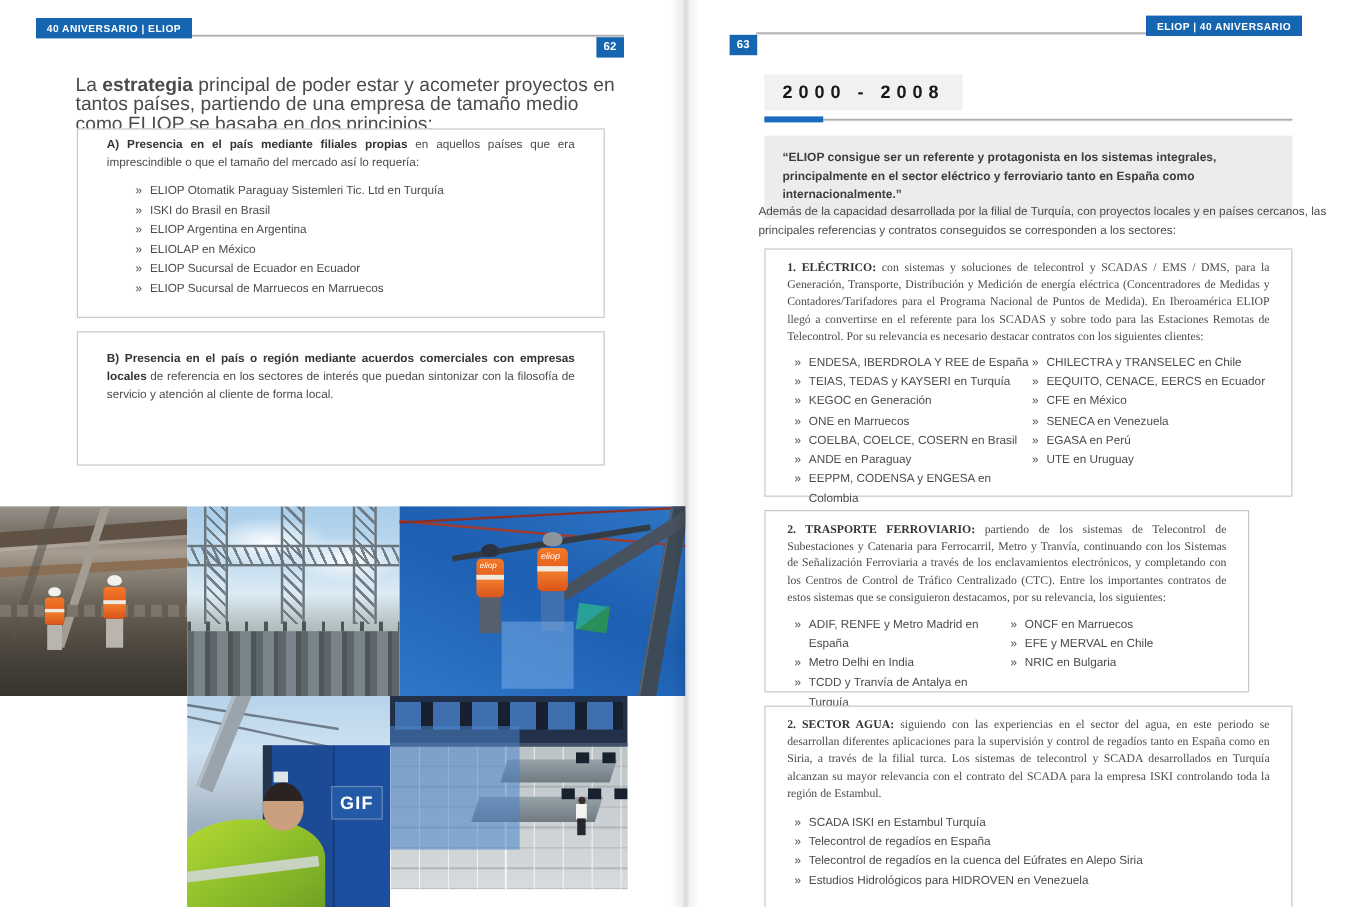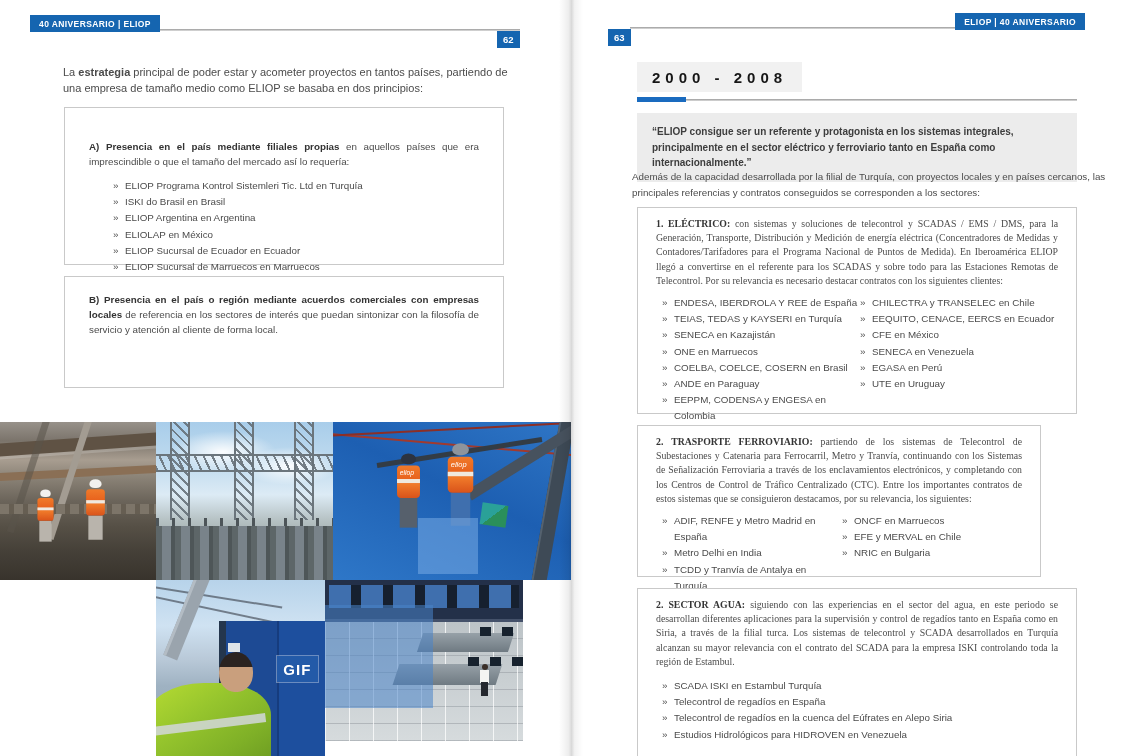--- a/index.html
+++ b/index.html
@@ -13,27 +13,27 @@
   .hdr-right{right:57px;top:13px;}
   .hdr-rule{position:absolute;height:2px;background:linear-gradient(180deg,#9a9a9a,#e0e0e0);z-index:2;}
   .rule-left{left:30px;top:29px;width:490px;}
   .rule-right{left:630px;top:27px;width:455px;}
   .page-num{position:absolute;background:#1565b0;color:#fff;font-weight:bold;
             font-size:9.5px;padding:3px 6px;z-index:3;}
   .num-left{left:497px;top:31px;}
   .num-right{left:608px;top:29px;}
 
   
-  .intro-left{position:absolute;left:63px;top:64px;width:450px;font-size:11px;
+  .intro-left{position:absolute;left:63px;top:64px;width:450px;font-size:16px;
               line-height:16px;color:#4b4b4b;margin:0;}
   .box{position:absolute;border:1px solid #c9c9c9;background:#fff;box-sizing:border-box;
        font-size:9.8px;color:#4b4b4b;}
   .box p{margin:0;text-align:justify;line-height:15px;}
   .box b{color:#343434;}
-  .box-a{left:64px;top:107px;width:440px;height:158px;padding:31px 24px 0;}
+  .box-a{left:64px;top:107px;width:440px;height:158px;padding:5px 24px 0;}
   .box-b{left:64px;top:276px;width:440px;height:112px;padding:15px 24px 0;}
   .list{margin-top:9px;}
   .list-ind{margin-left:24px;}
   .li{display:flex;line-height:16.2px;}
   .blt{flex:0 0 12px;color:#4b4b4b;}
   .li-just{display:block;text-align:justify;margin-left:24px;line-height:15px;}
   .li-just .blt{margin-right:4px;}
 
   
   .chip{position:absolute;left:637px;top:62px;background:#f1f1f1;padding:7px 15px 6px;
@@ -176,21 +176,21 @@
     <div class="hdr-rule rule-left"></div>
     <div class="page-num num-left">62</div>
 
     <p class="intro-left"><span>La </span><b>estrategia</b><span> principal de poder estar y acometer proyectos en tantos países, partiendo de una empresa de tamaño medio como ELIOP se basaba en dos principios:</span></p>
 
     <div class="box box-a">
       <p><b>A) Presencia en el país mediante filiales propias</b><span> en aquellos países que era imprescindible o que el tamaño del mercado así lo requería:</span></p>
       <div class="list list-ind">
         <div class="li">
             <span class="blt">»</span>
-            <span>ELIOP Programa Kontrol Sistemleri Tic. Ltd en Turquía</span>
+            <span>ELIOP Otomatik Paraguay Sistemleri Tic. Ltd en Turquía</span>
           </div>
         <div class="li">
             <span class="blt">»</span>
             <span>ISKI do Brasil en Brasil</span>
           </div>
         <div class="li">
             <span class="blt">»</span>
             <span>ELIOP Argentina en Argentina</span>
           </div>
         <div class="li">
@@ -313,21 +313,21 @@
           <div class="li">
               <span class="blt">»</span>
               <span>ENDESA, IBERDROLA Y REE de España</span>
             </div>
           <div class="li">
               <span class="blt">»</span>
               <span>TEIAS, TEDAS y KAYSERI en Turquía</span>
             </div>
           <div class="li">
               <span class="blt">»</span>
-              <span>SENECA en Kazajistán</span>
+              <span>KEGOC en Generación</span>
             </div>
           <div class="li">
               <span class="blt">»</span>
               <span>ONE en Marruecos</span>
             </div>
           <div class="li">
               <span class="blt">»</span>
               <span>COELBA, COELCE, COSERN en Brasil</span>
             </div>
           <div class="li">

